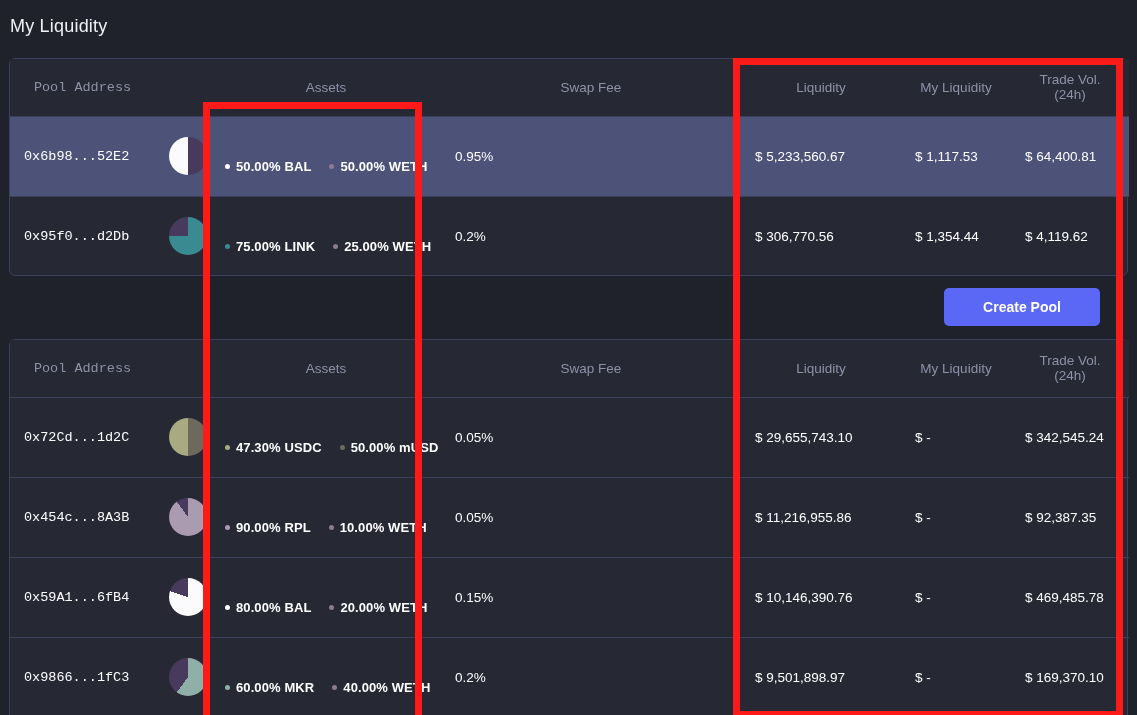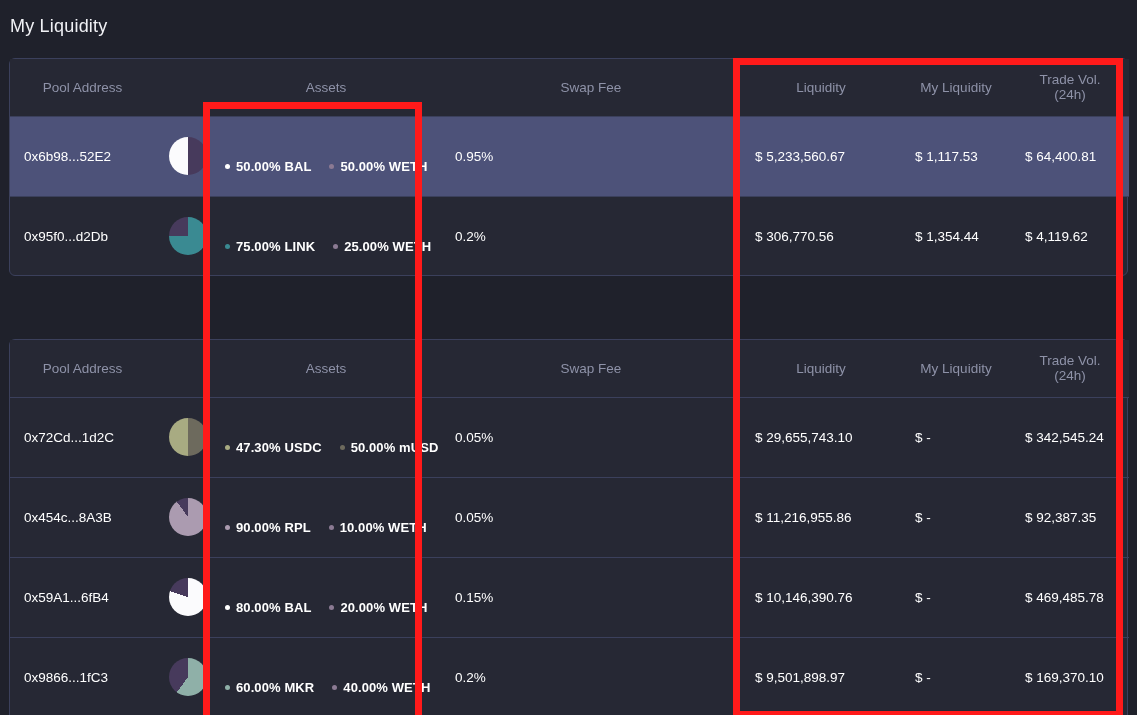--- a/index.html
+++ b/index.html
@@ -55,21 +55,21 @@
 
   
   .col-addr   { width: 145px; }
   .col-pie    { width: 56px;  }
   .col-assets { width: 230px; }
   .col-fee    { width: 300px; }
   .col-liq    { width: 160px; }
   .col-myliq  { width: 110px; }
   .col-vol    { width: 118px; }
 
-  th.col-addr, td.col-addr { text-align: center; }
+  th.col-addr, td.col-addr { text-align: center; font-family: Liberation Mono, monospace; }
   th.col-pie { padding: 0; }
   th.col-assets { text-align: left; padding-left: 0; }
   td.col-assets { text-align: left; padding-left: 6px; }
   th.col-liq, td.col-liq,
   th.col-myliq, td.col-myliq,
   th.col-vol, td.col-vol { text-align: right; padding-right: 24px; }
   th.col-fee, td.col-fee { text-align: center; }
 
   .assets-cell { display: flex; align-items: center; gap: 18px; white-space: nowrap; margin-top: 20px; }
   .asset-item { display: flex; align-items: center; gap: 6px; font-size: 13px; font-weight: 700; color: #ffffff; letter-spacing: .1px; }
@@ -168,20 +168,23 @@
             <td class="col-fee">0.2%</td>
             <td class="col-liq">$ 306,770.56</td>
             <td class="col-myliq">$ 1,354.44</td>
             <td class="col-vol">$ 4,119.62</td>
           </tr>
         </tbody>
     </table>
   </div>
 
 
+  <div class="create-pool-bar">
+    <button id="create-pool-button">Create Pool</button>
+  </div>
 
   <div class="card" id="card-shared-pools">
     <table class="pool-table">
       <thead>
         <tr>
           <th class="col-addr">Pool Address</th>
           <th class="col-pie"></th>
           <th class="col-assets">Assets</th>
           <th class="col-fee">Swap Fee</th>
           <th class="col-liq">Liquidity</th>

